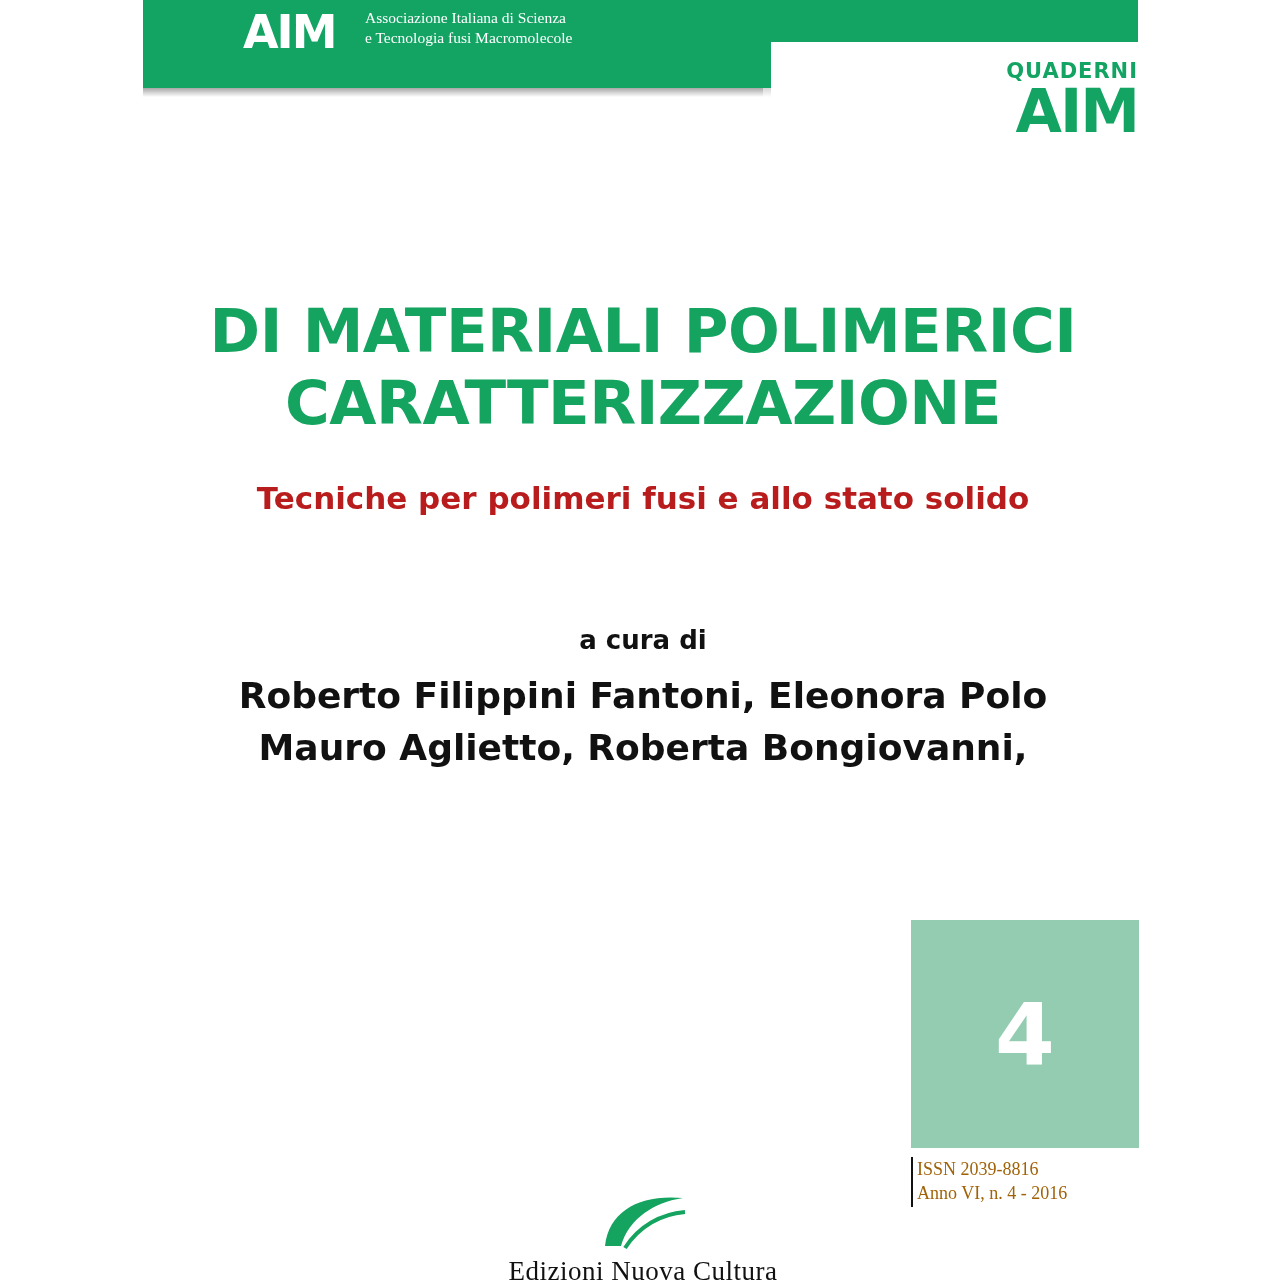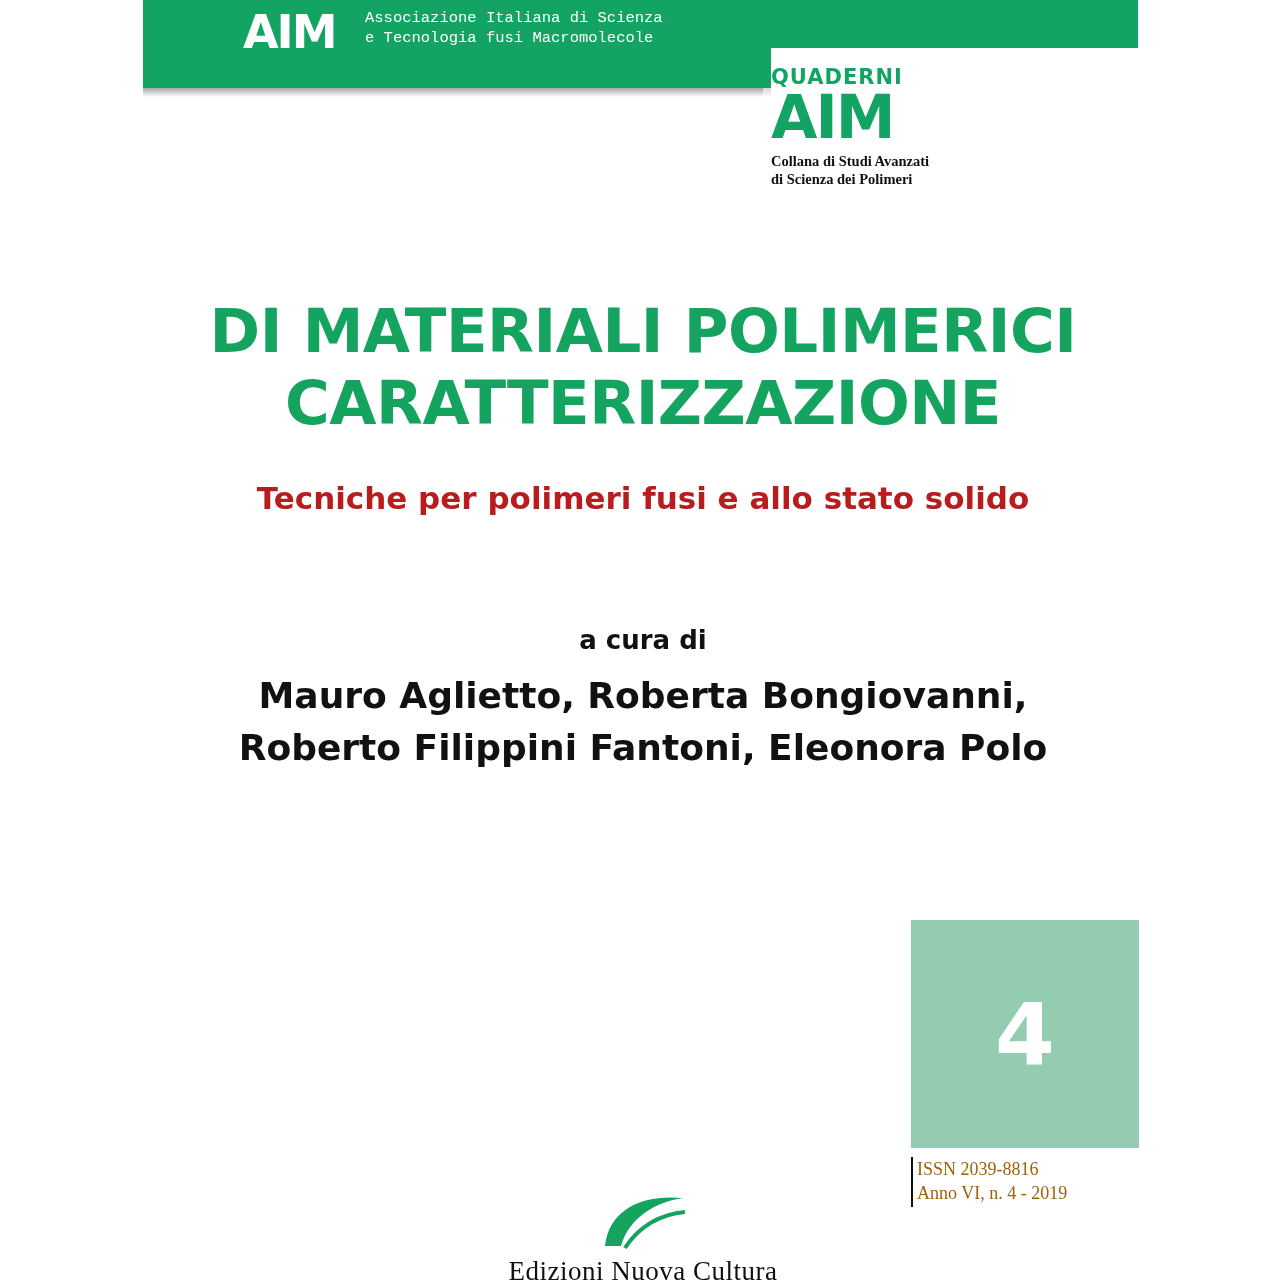--- a/index.html
+++ b/index.html
@@ -68,32 +68,32 @@
     letter-spacing: -2px;
     line-height: 52px;
   }
   .assoc-text {
     position: absolute;
     left: 222px;
     top: 8px;
     color: #ffffff;
     font-size: 15.5px;
     line-height: 20px;
-    font-family: Liberation Mono, monospace;
+    font-family: Liberation Serif, serif;
   }
 
   
   .quaderni-box {
     position: absolute;
     left: 628px;
-    top: 48px;
+    top: 42px;
     width: 367px;
     height: 145px;
     background: #ffffff;
-    text-align: left;
+    text-align: right;
   }
   .quaderni-word {
     position: absolute;
     left: 0;
     right: 0;
     top: 17px;
     color: #13a463;
     font-family: "DejaVu Sans", sans-serif;
     font-weight: bold;
     font-size: 21px;
@@ -246,43 +246,39 @@
       </div>
     </div>
     <div class="header-band-shadow"></div>
     <div class="header-band-shadow2"></div>
 
     <div class="quaderni-box">
       <div class="quaderni-word">QUADERNI</div>
       <div class="quaderni-aim">
         <span>AIM</span>
       </div>
-      <div class="quaderni-sub">
-        <div>Collana di Studi Avanzati</div>
-        <div>di Scienza dei Polimeri</div>
-      </div>
     </div>
 
     <div class="title">
       <div>DI MATERIALI POLIMERICI</div>
       <div>CARATTERIZZAZIONE</div>
     </div>
     <div class="subtitle">Tecniche per polimeri fusi e allo stato solido</div>
 
     <div class="editors-label">a cura di</div>
     <div class="editors-names">
+      <div>Roberto Filippini Fantoni, Eleonora Polo</div>
       <div>Mauro Aglietto, Roberta Bongiovanni,</div>
-      <div>Roberto Filippini Fantoni, Eleonora Polo</div>
     </div>
 
     <div class="issue-square">4</div>
     <div class="issn-rule"></div>
     <div class="issn-block">
       <div>ISSN 2039-8816</div>
-      <div>Anno VI, n. 4 - 2019</div>
+      <div>Anno VI, n. 4 - 2016</div>
     </div>
 
     <div class="publisher">
       <span class="publisher-mark">
         <svg width="96" height="58" viewBox="0 0 96 58">
           <path d="M10 54 C 14 18, 46 2, 88 6 C 60 10, 34 26, 26 54 Z" fill="#15a45f"></path>
           <path d="M30 56 C 44 34, 66 22, 90 20" stroke="#15a45f" stroke-width="4" fill="none"></path>
         </svg>
       </span>
       <span class="publisher-name">Edizioni Nuova Cultura</span>

